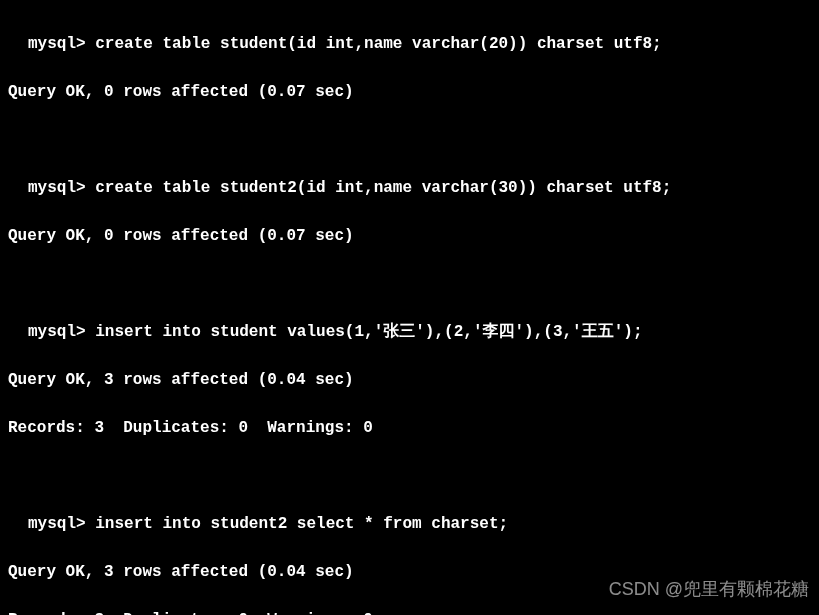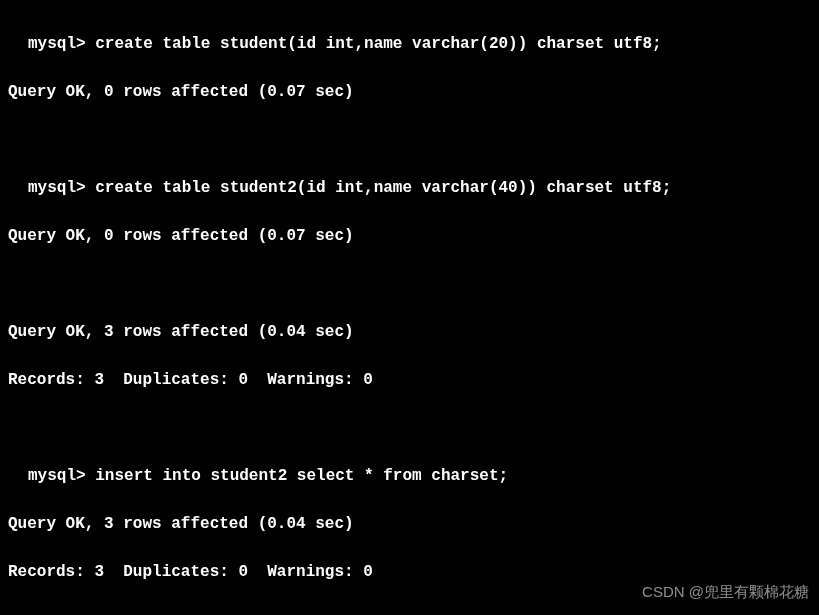--- a/index.html
+++ b/index.html
@@ -31,34 +31,35 @@
       padding-left: 20px;
     }
     .command {
       display: inline;
     }
     .watermark {
       position: absolute;
       bottom: 12px;
       right: 10px;
       color: rgba(255,255,255,0.55);
-      font-size: 15px;
+      font-size: 18px;
       font-family: sans-serif;
     }
   </style>
 </head>
 <body>
 
 <div class="terminal">
 <span class="line"><span class="prompt">mysql&gt; </span><span class="command">create table student(id int,name varchar(20)) charset utf8;</span></span>
 <span class="line">Query OK, 0 rows affected (0.07 sec)</span>
 <span class="line"> </span>
-<span class="line"><span class="prompt">mysql&gt; </span><span class="command">create table student2(id int,name varchar(40)) charset utf8;</span></span>
+<span class="line"><span class="prompt">mysql&gt; </span><span class="command">create table student2(id int,name varchar(30)) charset utf8;</span></span>
 <span class="line">Query OK, 0 rows affected (0.07 sec)</span>
 <span class="line"> </span>
+<span class="line"><span class="prompt">mysql&gt; </span><span class="command">insert into student values(1,'张三'),(2,'李四'),(3,'王五');</span></span>
 <span class="line">Query OK, 3 rows affected (0.04 sec)</span>
 <span class="line">Records: 3  Duplicates: 0  Warnings: 0</span>
 <span class="line"> </span>
 <span class="line"><span class="prompt">mysql&gt; </span><span class="command">insert into student2 select * from charset;</span></span>
 <span class="line">Query OK, 3 rows affected (0.04 sec)</span>
 <span class="line">Records: 3  Duplicates: 0  Warnings: 0</span>
 
 
 
 

